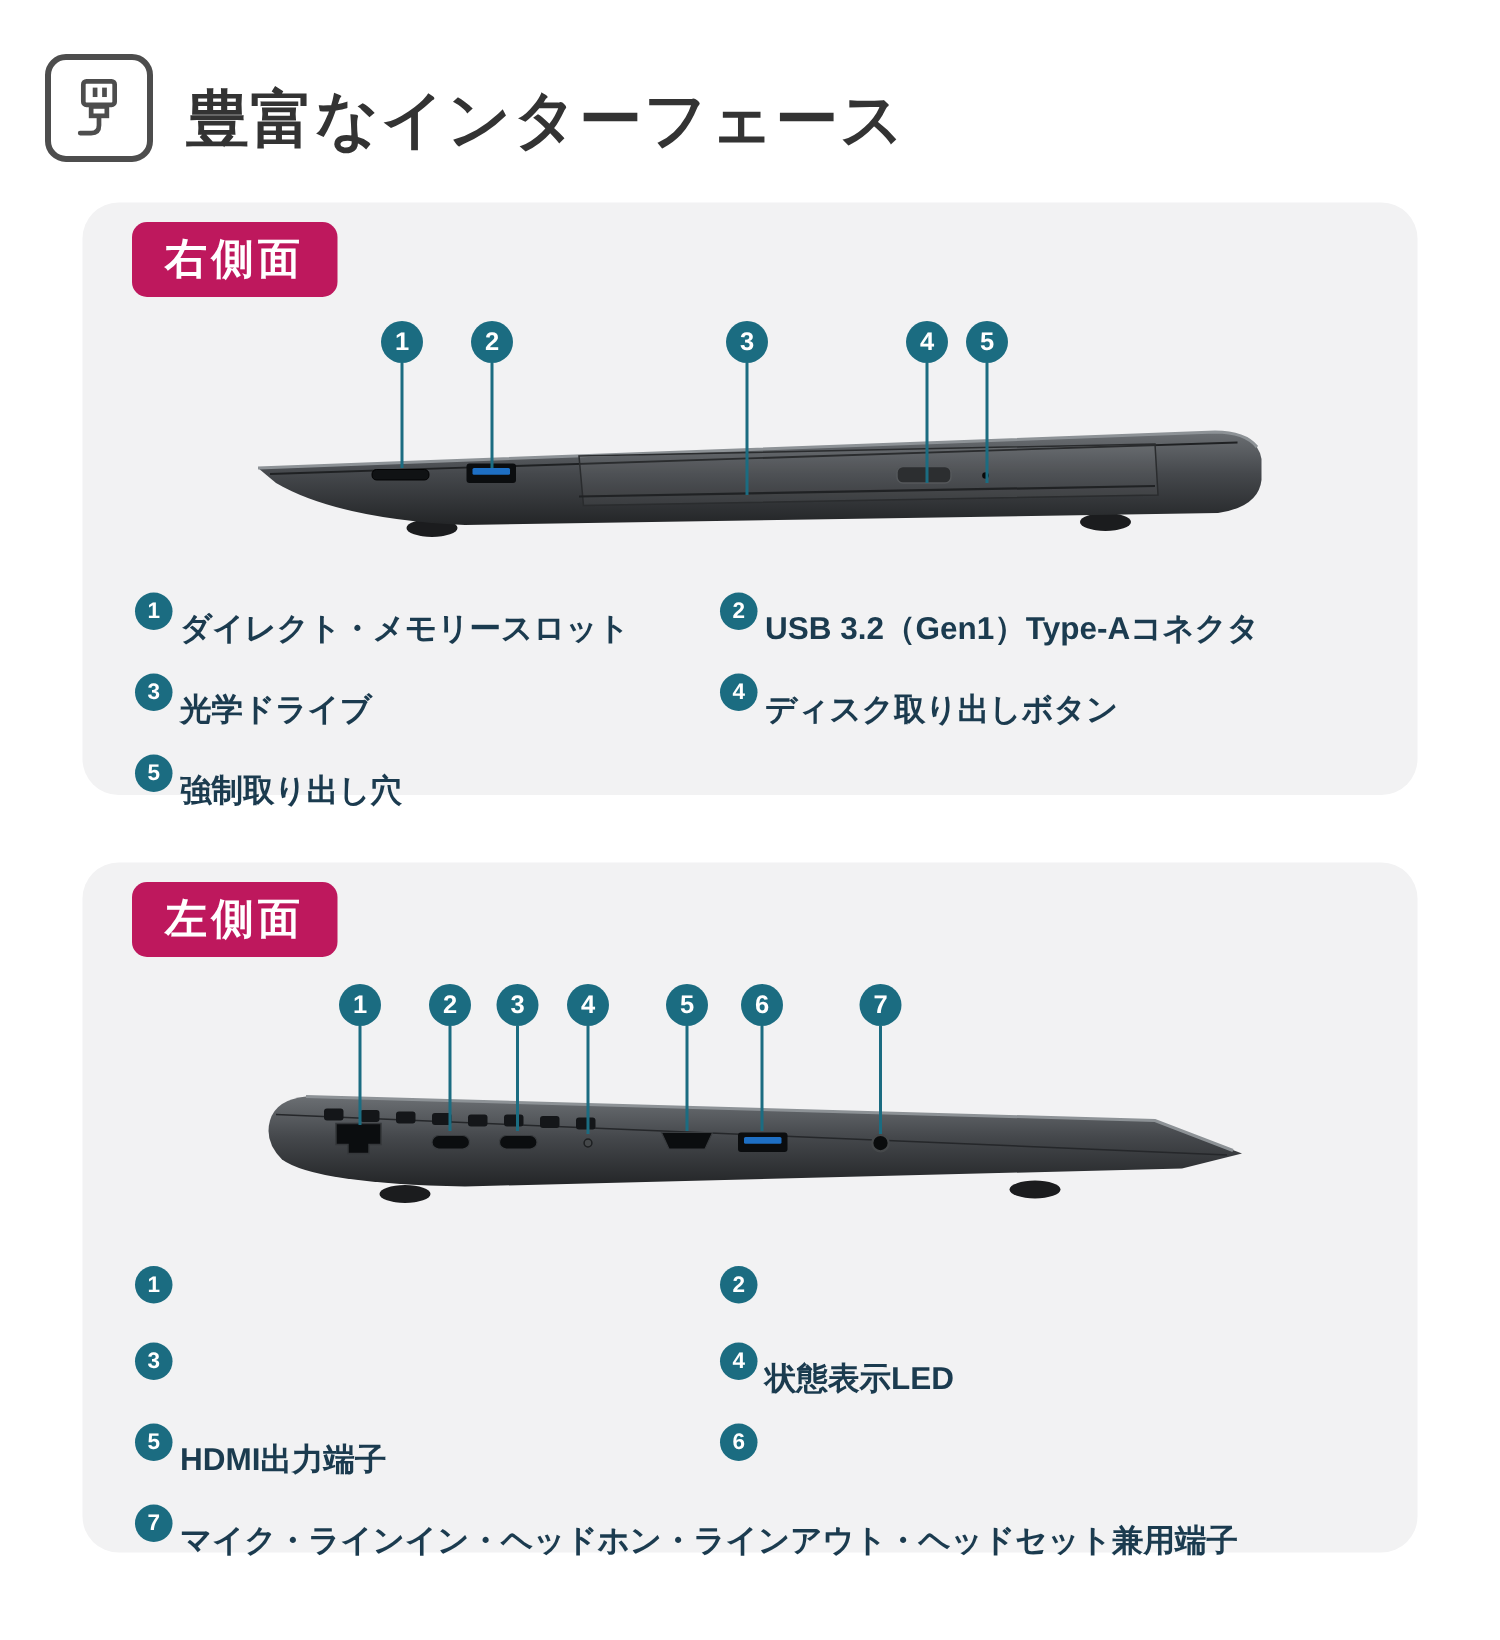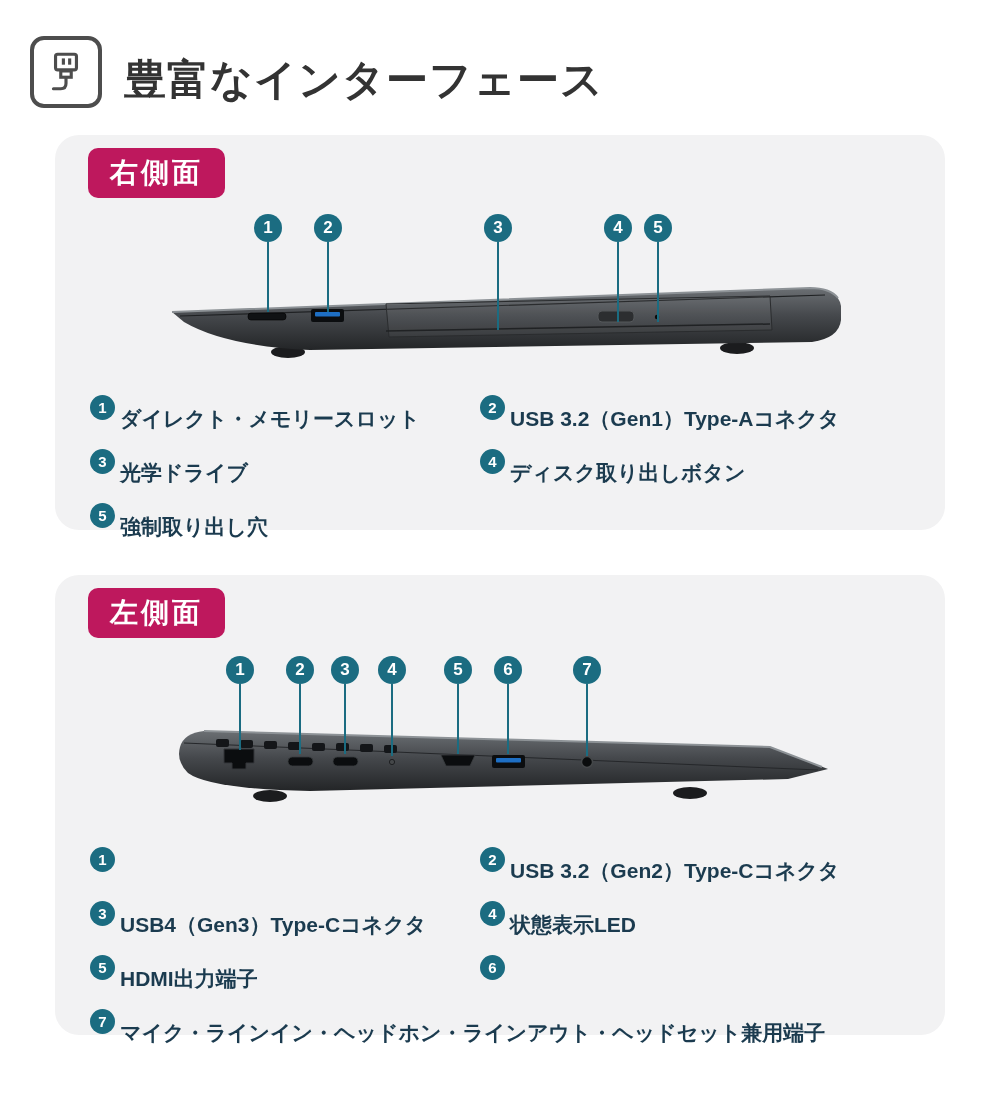--- a/index.html
+++ b/index.html
@@ -228,25 +228,23 @@
       <span class="callout-dot">7</span>
       <span class="callout-line" style="height:72px"></span>
     </div>
 
     <ul class="legend legend-pos-left">
       <li class="legend-item">
         <span class="legend-num">1</span>
       </li>
       <li class="legend-item">
         <span class="legend-num">2</span>
-        <span class="legend-text">USB 3.2（Gen2）Type-Cコネクタ</span>
       </li>
       <li class="legend-item">
         <span class="legend-num">3</span>
-        <span class="legend-text">USB4（Gen3）Type-Cコネクタ</span>
       </li>
       <li class="legend-item">
         <span class="legend-num">4</span>
         <span class="legend-text">状態表示LED</span>
       </li>
       <li class="legend-item">
         <span class="legend-num">5</span>
         <span class="legend-text">HDMI出力端子</span>
       </li>
       <li class="legend-item">

